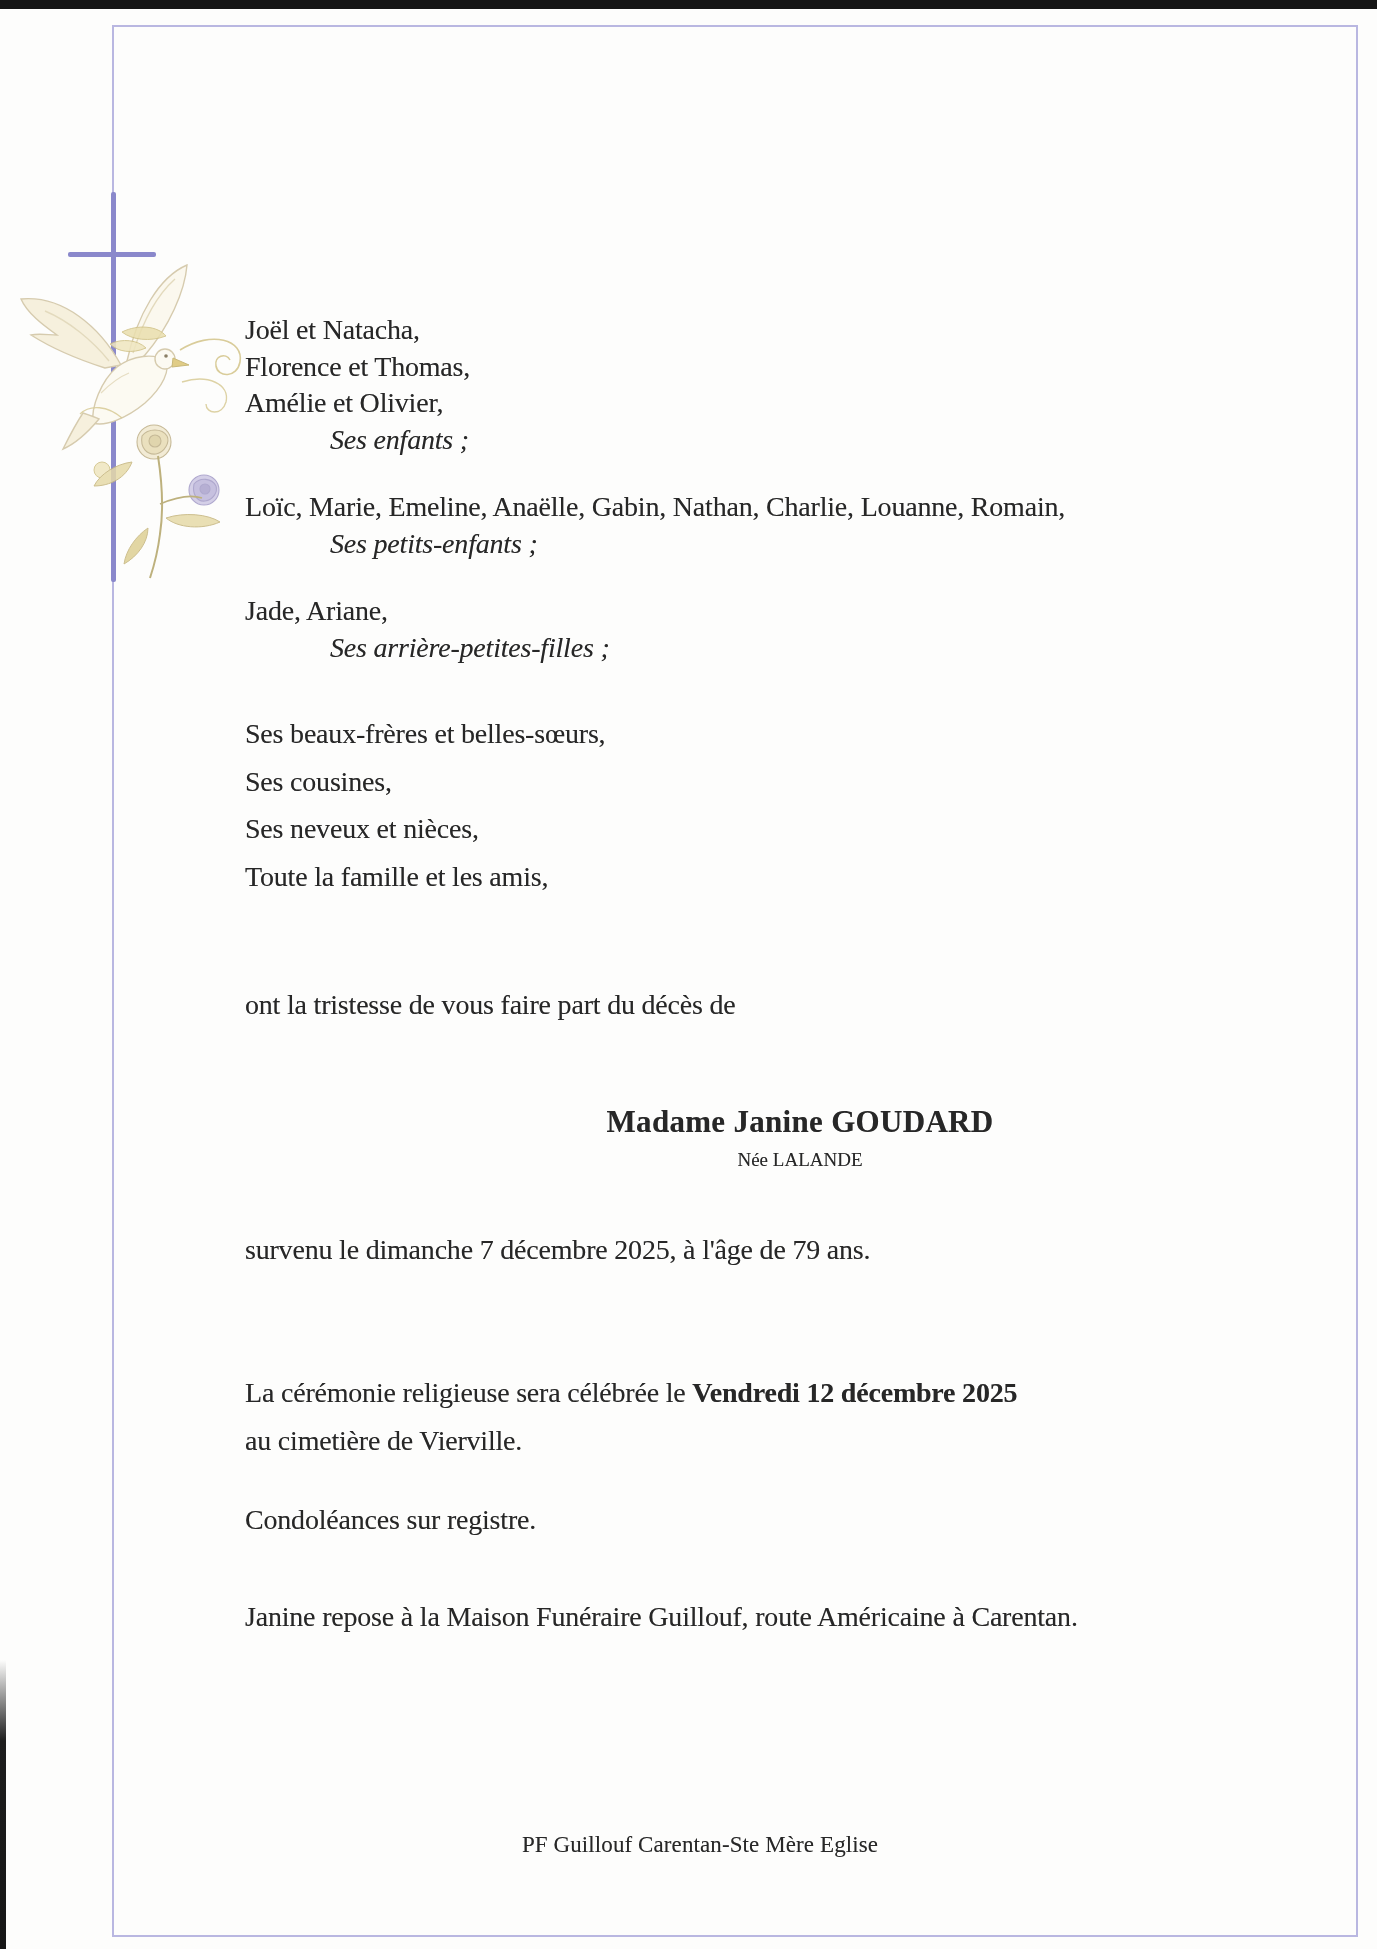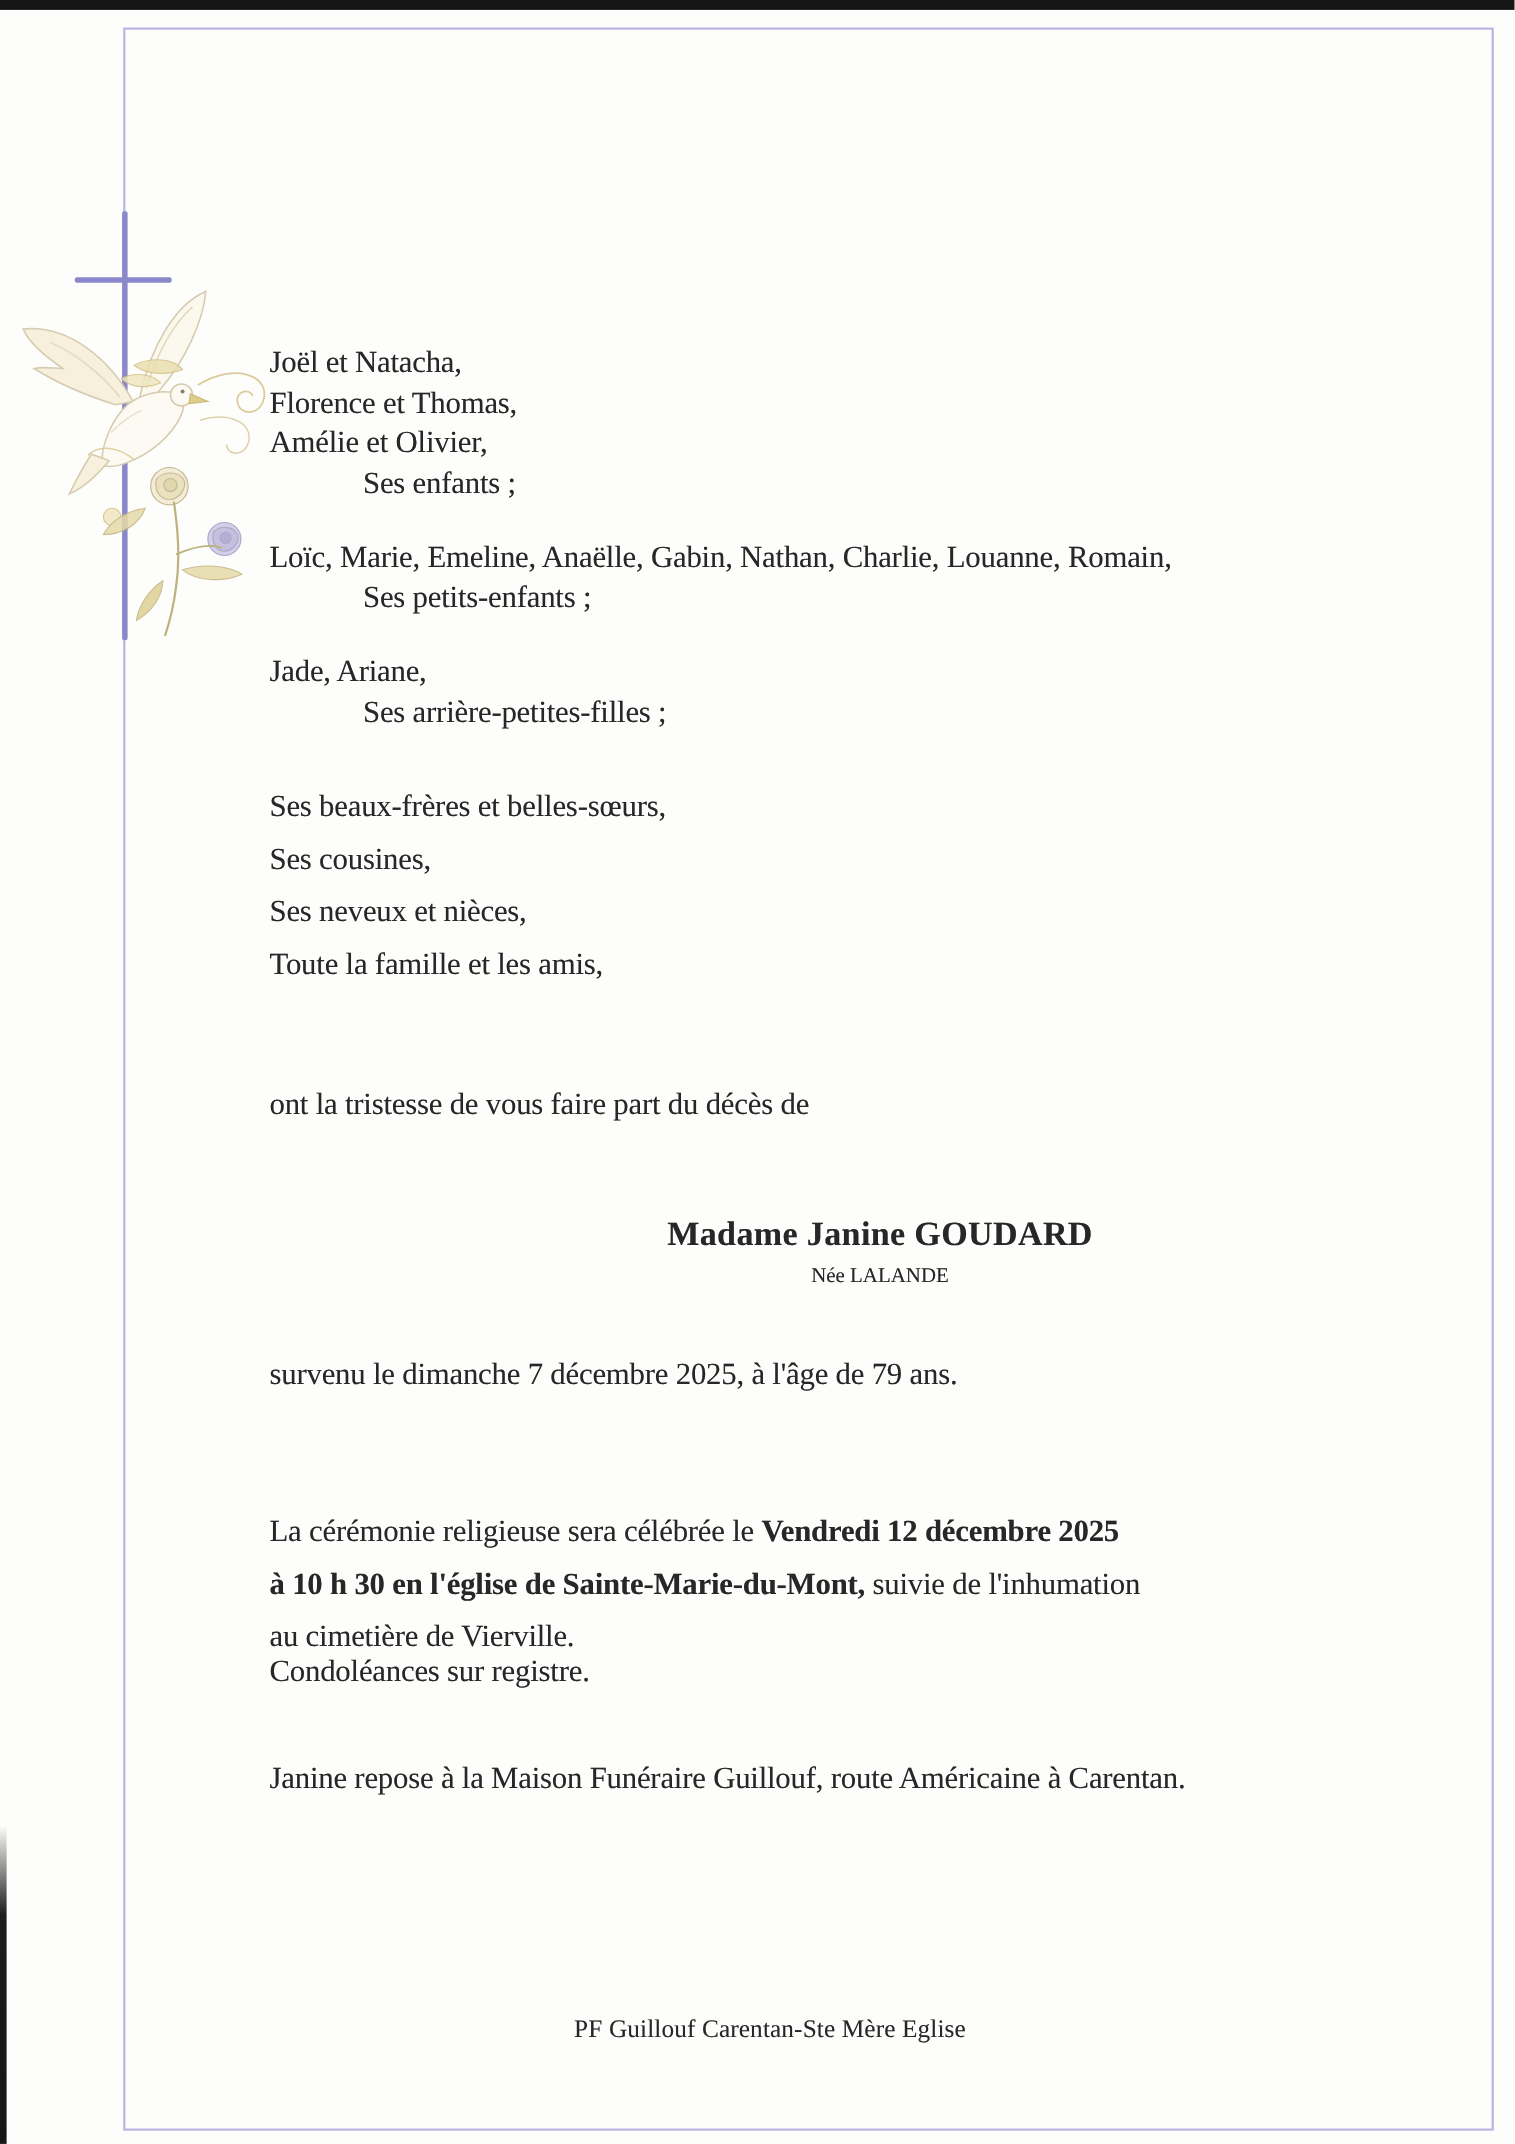--- a/index.html
+++ b/index.html
@@ -19,21 +19,21 @@
   .card-frame{position:absolute;left:112px;top:25px;width:1246px;height:1912px;
     border:2px solid rgba(168,165,217,0.8);box-sizing:border-box;}
   
   .cross-v{position:absolute;left:111px;top:192px;width:5px;height:390px;background:#8a88cb;border-radius:2px;}
   .cross-h{position:absolute;left:68px;top:252px;width:88px;height:5px;background:#8a88cb;border-radius:2px;}
   .artwork{position:absolute;}
   
   .tblock{position:absolute;font-size:28px;line-height:36.5px;letter-spacing:-0.2px;
     text-shadow:0 0 0.5px rgba(30,30,30,0.35);}
   .tblock.wide{line-height:47.5px;}
-  .fam-label{margin-left:85px;}
+  .fam-label{font-style:italic;margin-left:85px;}
   .title-wrap{position:absolute;left:113px;top:1104px;width:1374px;text-align:center;
     text-shadow:0 0 0.5px rgba(30,30,30,0.35);}
   .title-name{font-size:31px;font-weight:bold;letter-spacing:0.3px;}
   .title-maiden{font-size:19px;margin-top:9px;}
   .b{font-weight:bold;}
   .footer-line{position:absolute;left:113px;top:1832px;width:1174px;text-align:center;
     font-size:23px;letter-spacing:0.1px;text-shadow:0 0 0.4px rgba(30,30,30,0.3);}
 </style>
 </head>
 <body>
@@ -129,21 +129,20 @@
 
 <div class="title-wrap">
   <div class="title-name">Madame Janine GOUDARD</div>
   <div class="title-maiden">Née LALANDE</div>
 </div>
 
 <div class="tblock" style="left:245px;top:1232px;">survenu le dimanche 7 décembre 2025, à l'âge de 79 ans.</div>
 
 <div class="tblock wide" style="left:245px;top:1369px;">
   <div><span>La cérémonie religieuse sera célébrée le </span><span class="b">Vendredi 12 décembre 2025</span></div>
-  <div><span class="b">à 10 h 30 en l'église de Sainte-Marie-du-Mont,</span><span> suivie de l'inhumation</span></div>
   <div>au cimetière de Vierville.</div>
 </div>
 
 <div class="tblock" style="left:245px;top:1502px;">Condoléances sur registre.</div>
 
 <div class="tblock" style="left:245px;top:1599px;">Janine repose à la Maison Funéraire Guillouf, route Américaine à Carentan.</div>
 
 <div class="footer-line">PF Guillouf Carentan-Ste Mère Eglise</div>
 
 </body></html>

